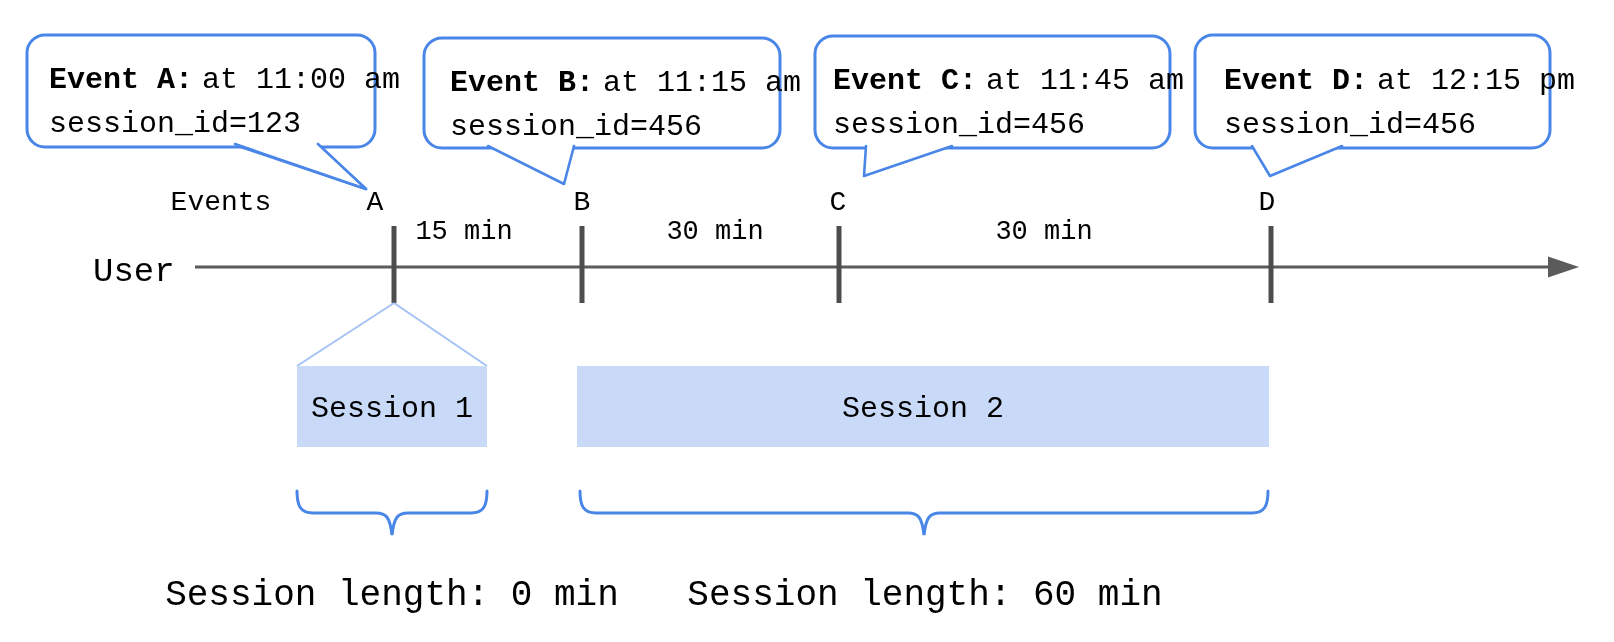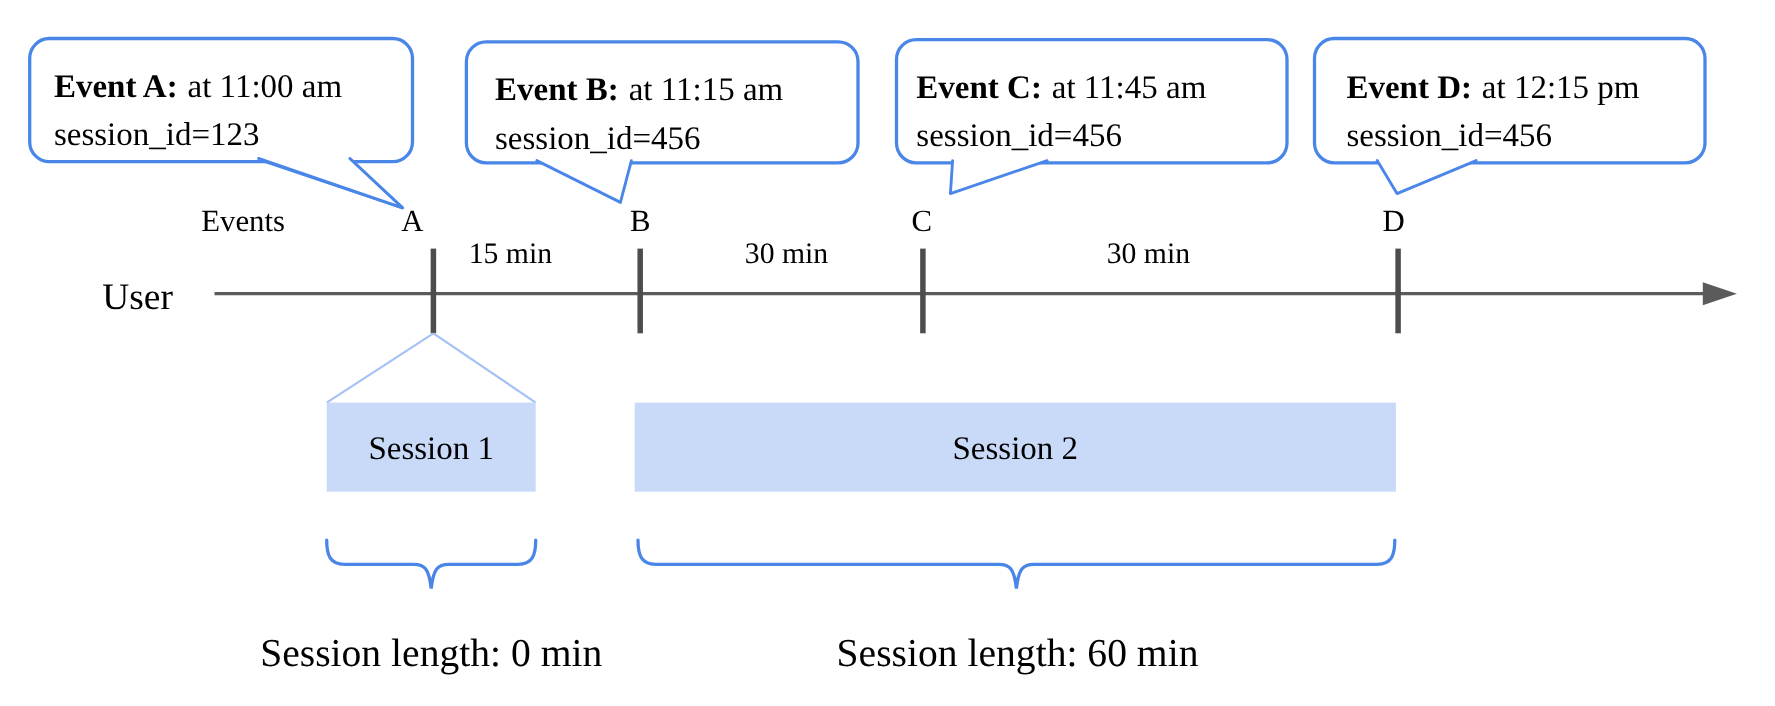--- a/index.html
+++ b/index.html
@@ -5,21 +5,21 @@
   html, body {
     margin: 0;
     padding: 0;
     background: #ffffff;
   }
   .stage {
     position: relative;
     width: 1614px;
     height: 642px;
     background: #ffffff;
-    font-family: Liberation Serif, serif;
+    font-family: Liberation Mono, monospace;
   }
   svg { display: block; }
 
   .bubble-rect {
     fill: #ffffff;
     stroke: #4a86e8;
     stroke-width: 3;
   }
   .bubble-tail {
     fill: #ffffff;

